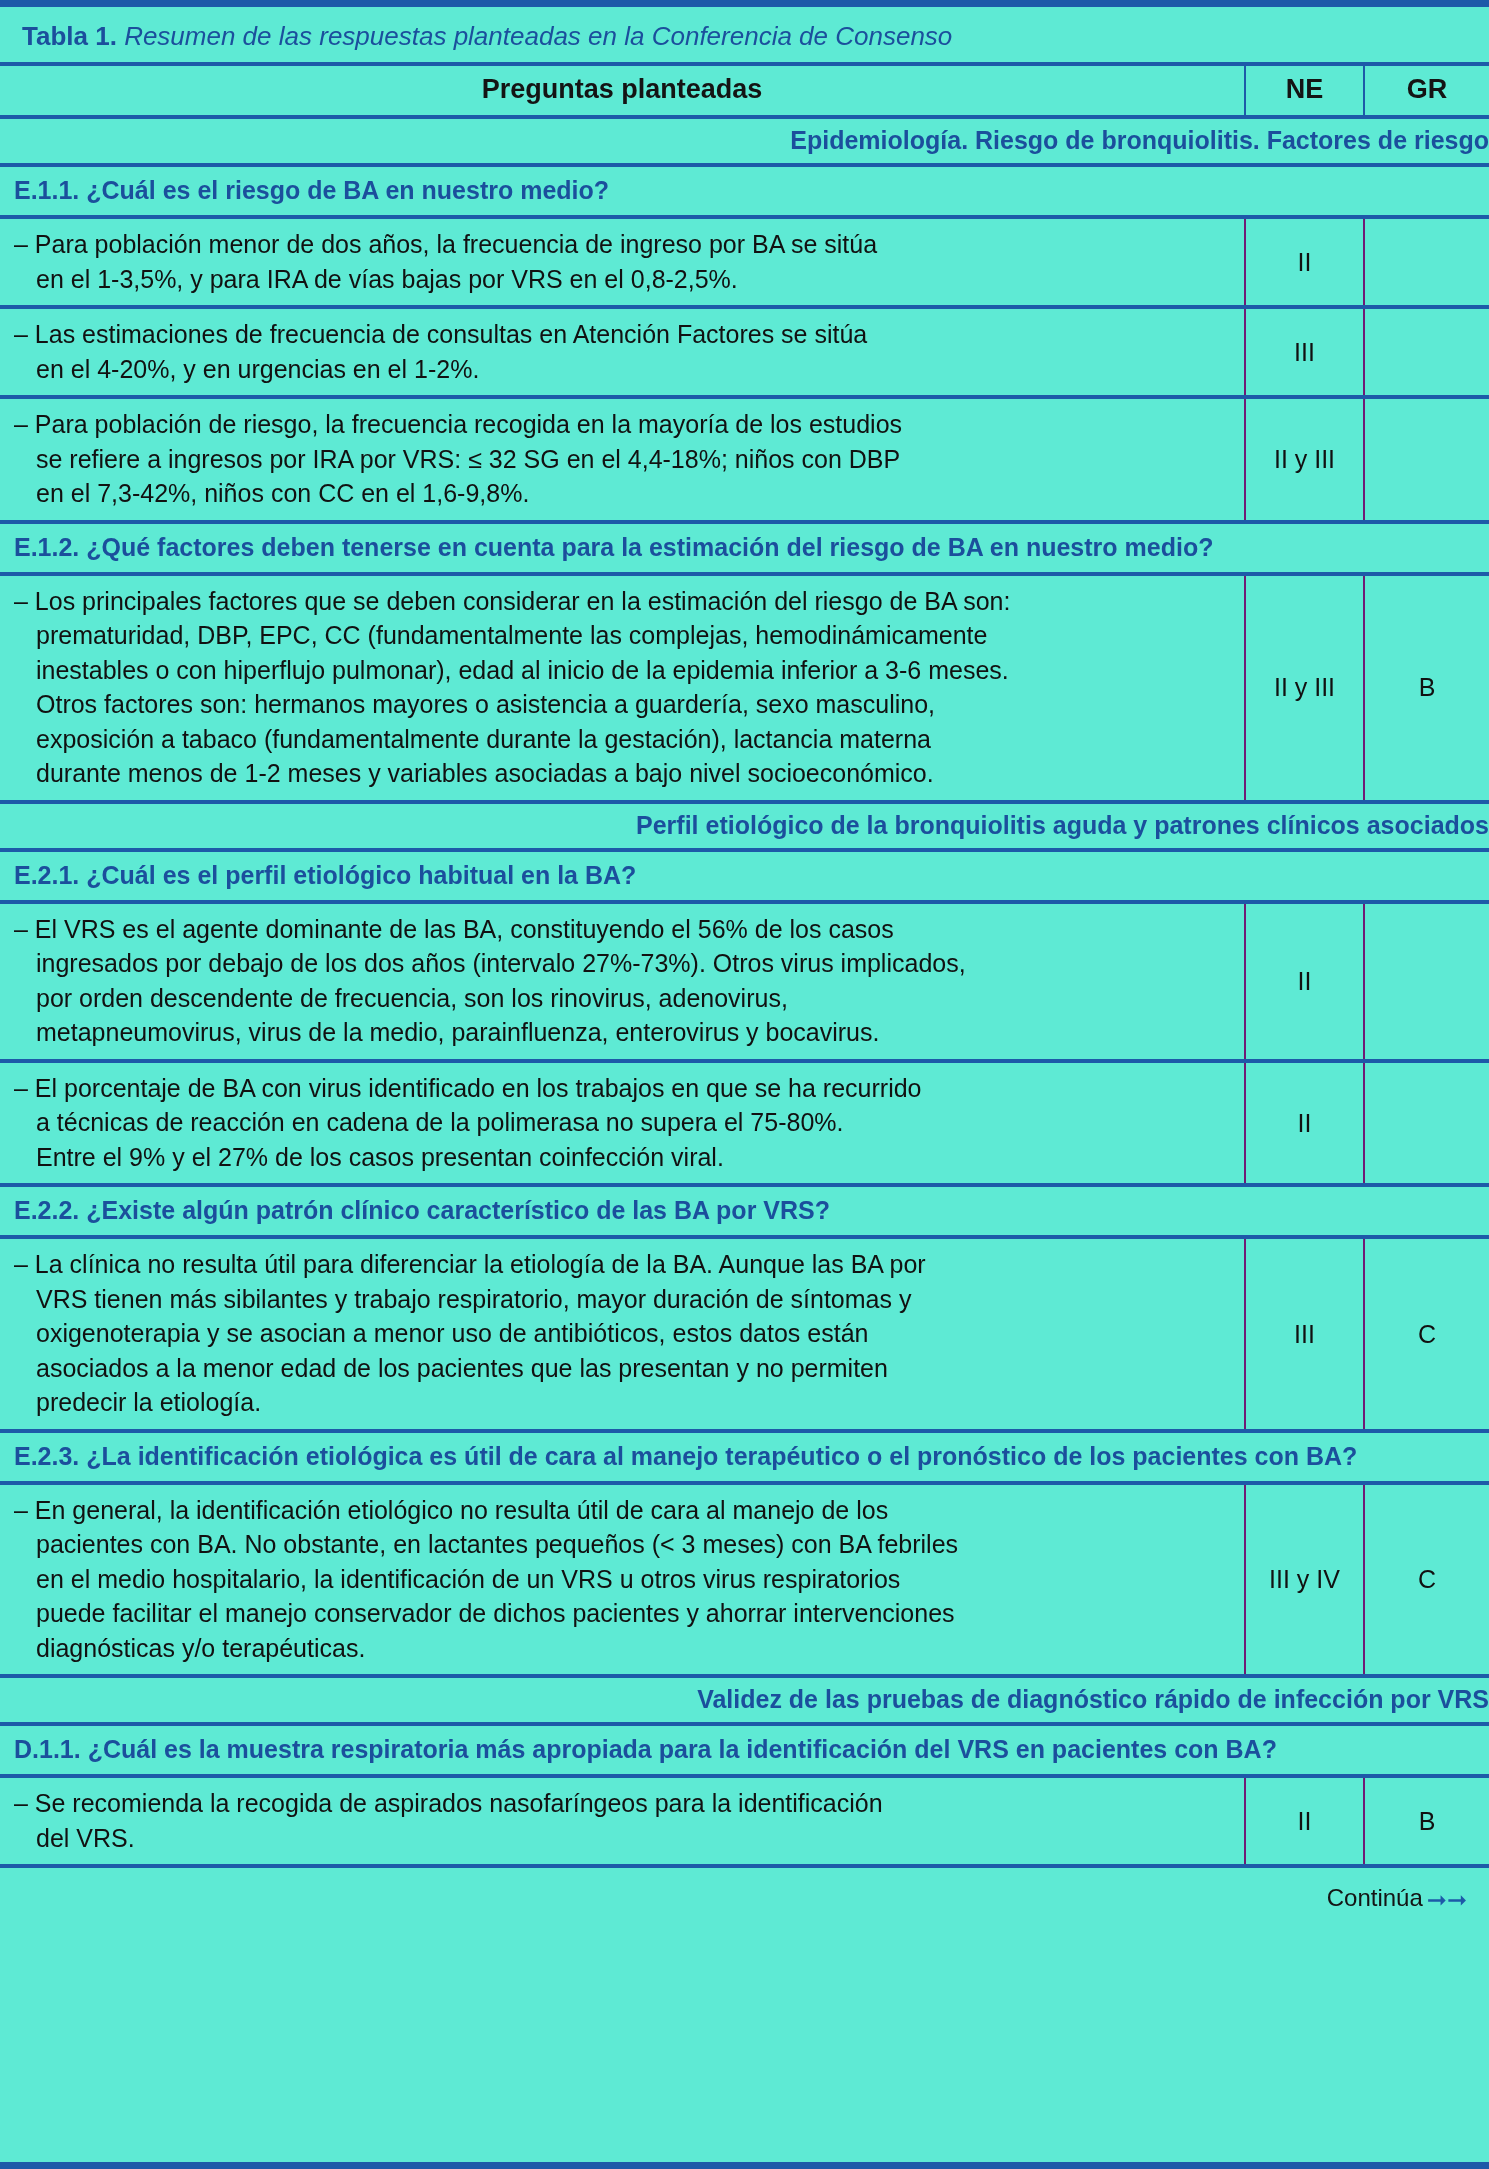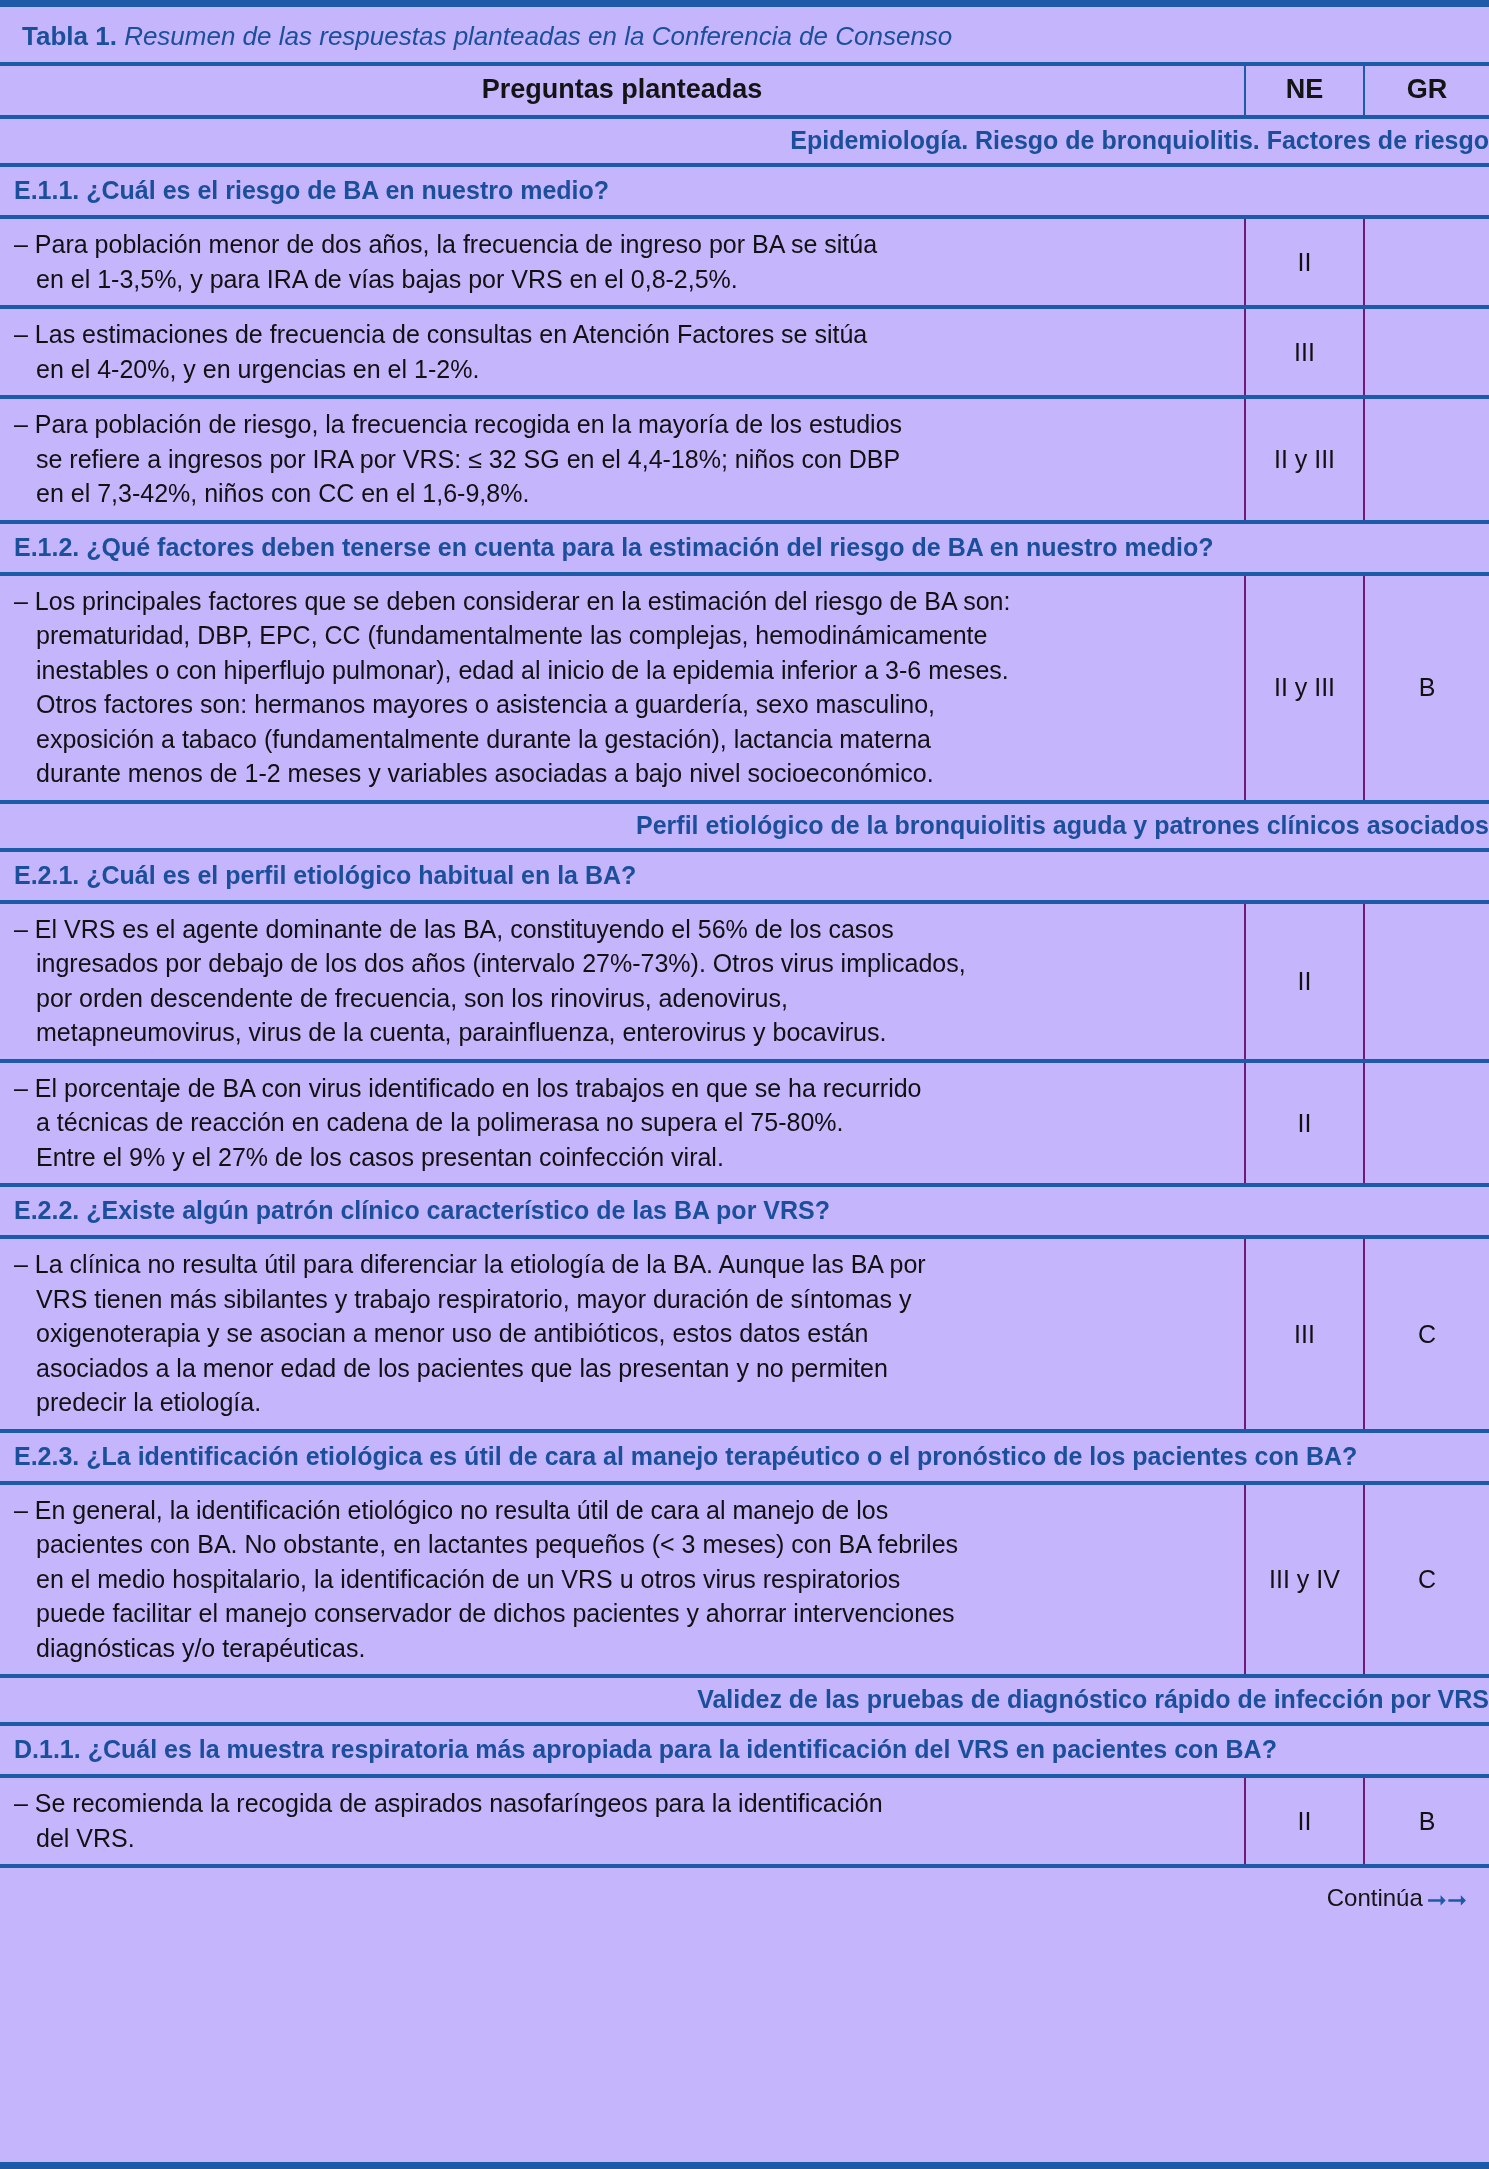--- a/index.html
+++ b/index.html
@@ -11,21 +11,21 @@
     width: 1489px;
     height: 2169px;
     font-family: "Liberation Sans", sans-serif;
     overflow: hidden;
   }
 
   .table-wrap {
     position: relative;
     width: 1489px;
     height: 2169px;
-    background: #c4b5fd;
+    background: #5eead4;
     box-sizing: border-box;
     border-top: 7px solid #1d5aa8;
     border-bottom: 7px solid #1d5aa8;
   }
 
   
   .caption {
     padding: 14px 22px 10px 22px;
     font-size: 26px;
     line-height: 1.2;
@@ -204,21 +204,21 @@
           <td colspan="3">Perfil etiológico de la bronquiolitis aguda y patrones clínicos asociados</td>
         </tr>
         <tr class="question-row">
           <td colspan="3">E.2.1. ¿Cuál es el perfil etiológico habitual en la BA?</td>
         </tr>
         <tr class="answer-row">
           <td class="q">
             <span class="ans-line">– El VRS es el agente dominante de las BA, constituyendo el 56% de los casos</span>
             <span class="ans-line ind">ingresados por debajo de los dos años (intervalo 27%-73%). Otros virus implicados,</span>
             <span class="ans-line ind">por orden descendente de frecuencia, son los rinovirus, adenovirus,</span>
-            <span class="ans-line ind">metapneumovirus, virus de la cuenta, parainfluenza, enterovirus y bocavirus.</span>
+            <span class="ans-line ind">metapneumovirus, virus de la medio, parainfluenza, enterovirus y bocavirus.</span>
           </td>
           <td class="ne">II</td>
           <td class="gr"></td>
         </tr>
         <tr class="answer-row">
           <td class="q">
             <span class="ans-line">– El porcentaje de BA con virus identificado en los trabajos en que se ha recurrido</span>
             <span class="ans-line ind">a técnicas de reacción en cadena de la polimerasa no supera el 75-80%.</span>
             <span class="ans-line ind">Entre el 9% y el 27% de los casos presentan coinfección viral.</span>
           </td>

